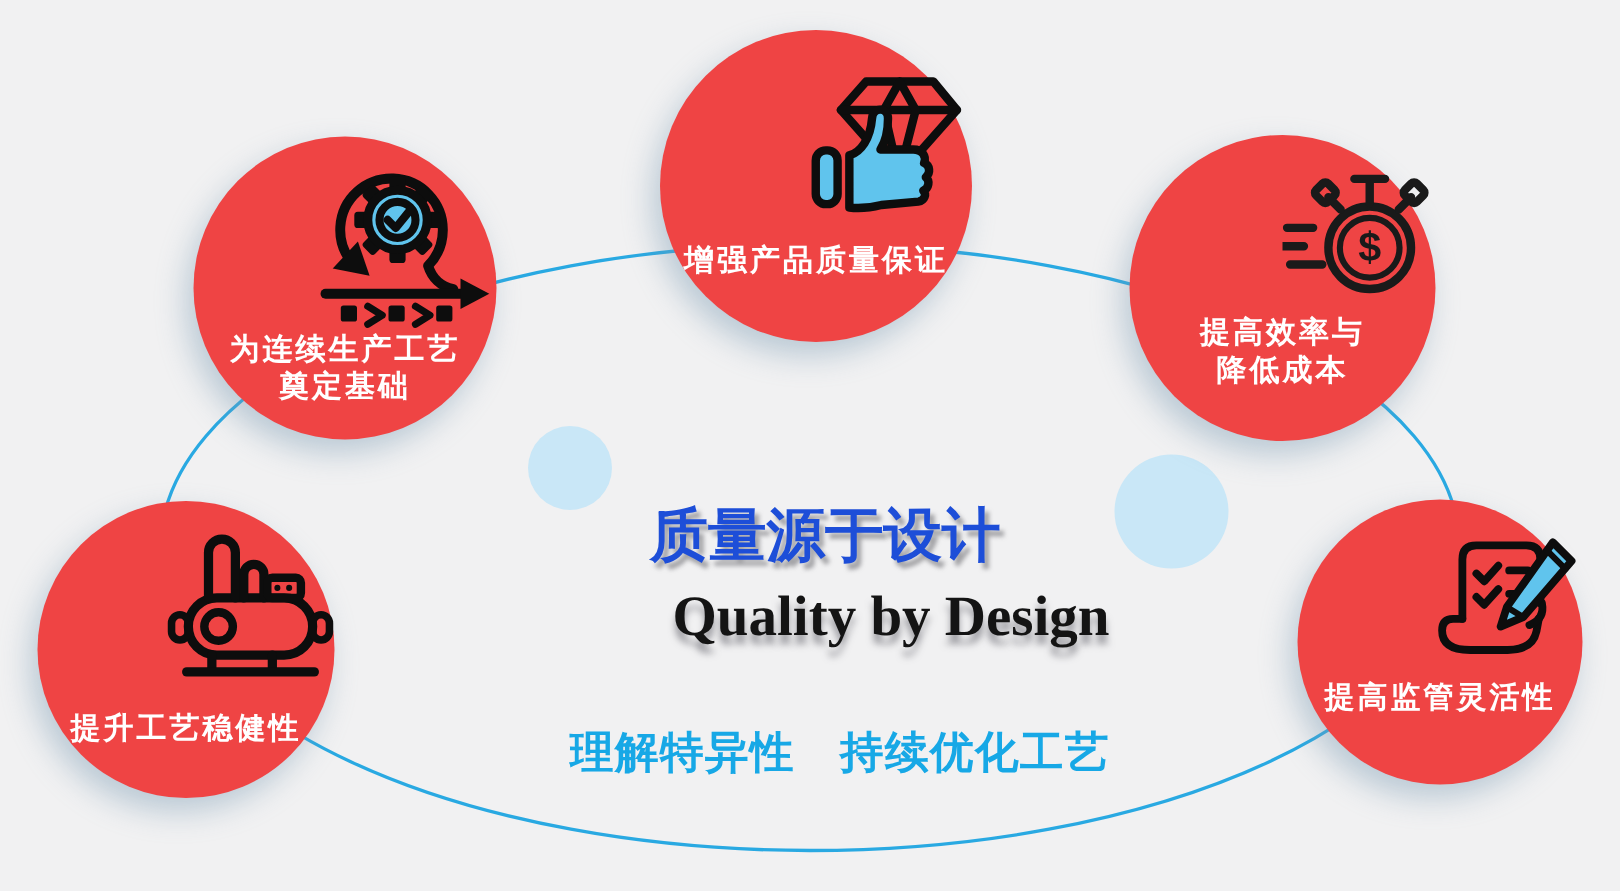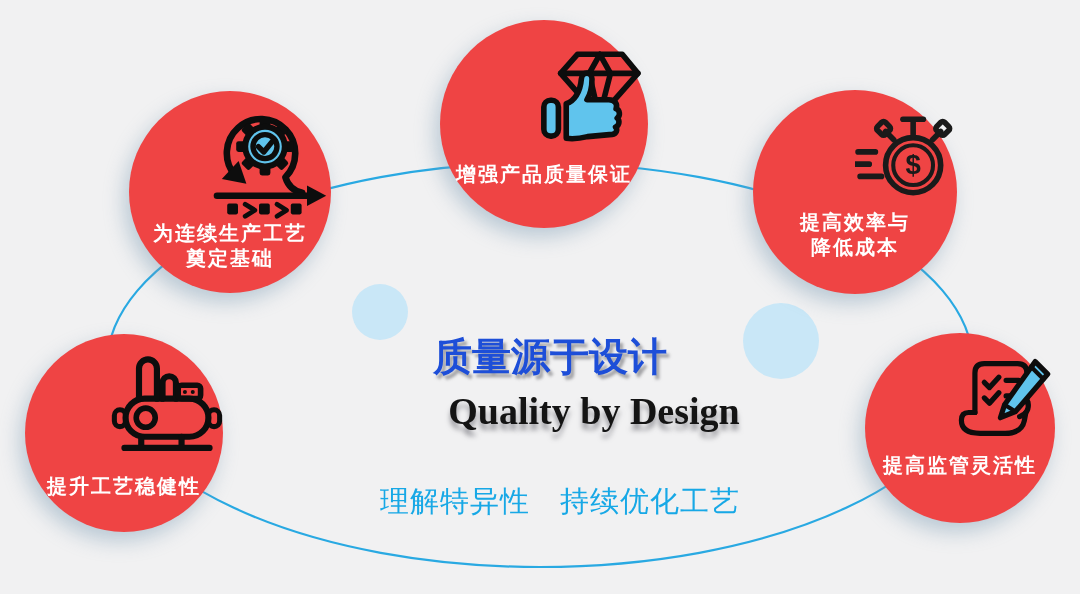--- a/index.html
+++ b/index.html
@@ -43,21 +43,21 @@
   }
   .title-en{
     left:555px;top:389px;transform:translateX(-50%);
     font-family:"Liberation Serif","DejaVu Serif",serif;
     font-size:38px;font-weight:bold;color:#141414;
     text-shadow:0 6px 5px rgba(85,85,95,.55);
     margin-left:39px;
   }
   .subtitle{
     left:560px;top:482px;transform:translateX(-50%);
-    display:flex;gap:30px;font-size:29px;font-weight:normal;color:#17a8e6;
+    display:flex;gap:30px;font-size:29px;font-weight:bold;color:#17a8e6;
     letter-spacing:1px;
   }
 </style>
 </head>
 <body>
 
 <div class="stage">
 
   <svg class="ring-svg" width="1080" height="594">
     <ellipse cx="540" cy="365" rx="433" ry="202" fill="none" stroke="#29a9e2" stroke-width="2.2"></ellipse>

